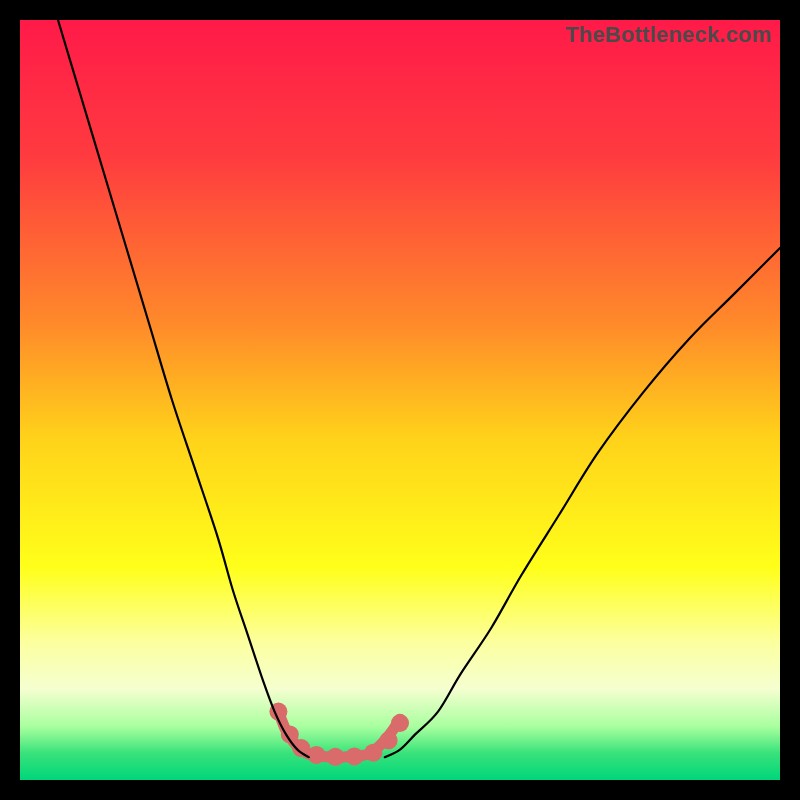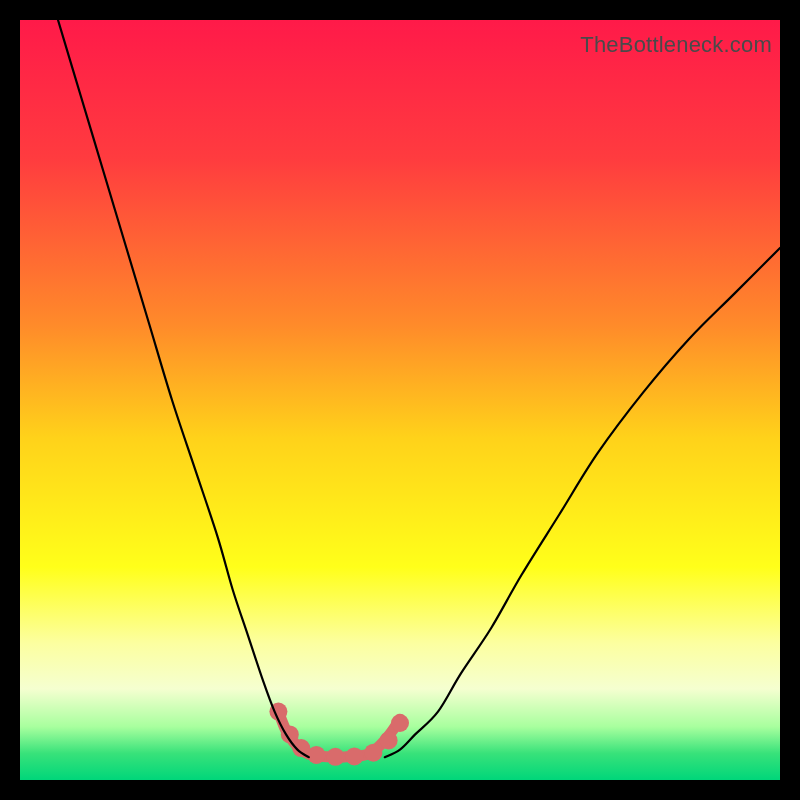--- a/index.html
+++ b/index.html
@@ -21,25 +21,25 @@
   }
   .plot {
     position: absolute;
     left: 0;
     top: 0;
     width: 760px;
     height: 760px;
   }
   .watermark {
     position: absolute;
-    top: 12px;
+    top: 2px;
     right: 8px;
     color: #4a4a4a;
     font-size: 22px;
-    font-weight: 400;
+    font-weight: 700;
     letter-spacing: 0.2px;
     user-select: none;
   }
 </style>
 </head>
 <body>
 
 <div class="frame">
   <svg class="plot" viewBox="0 0 760 760">
     <defs>

